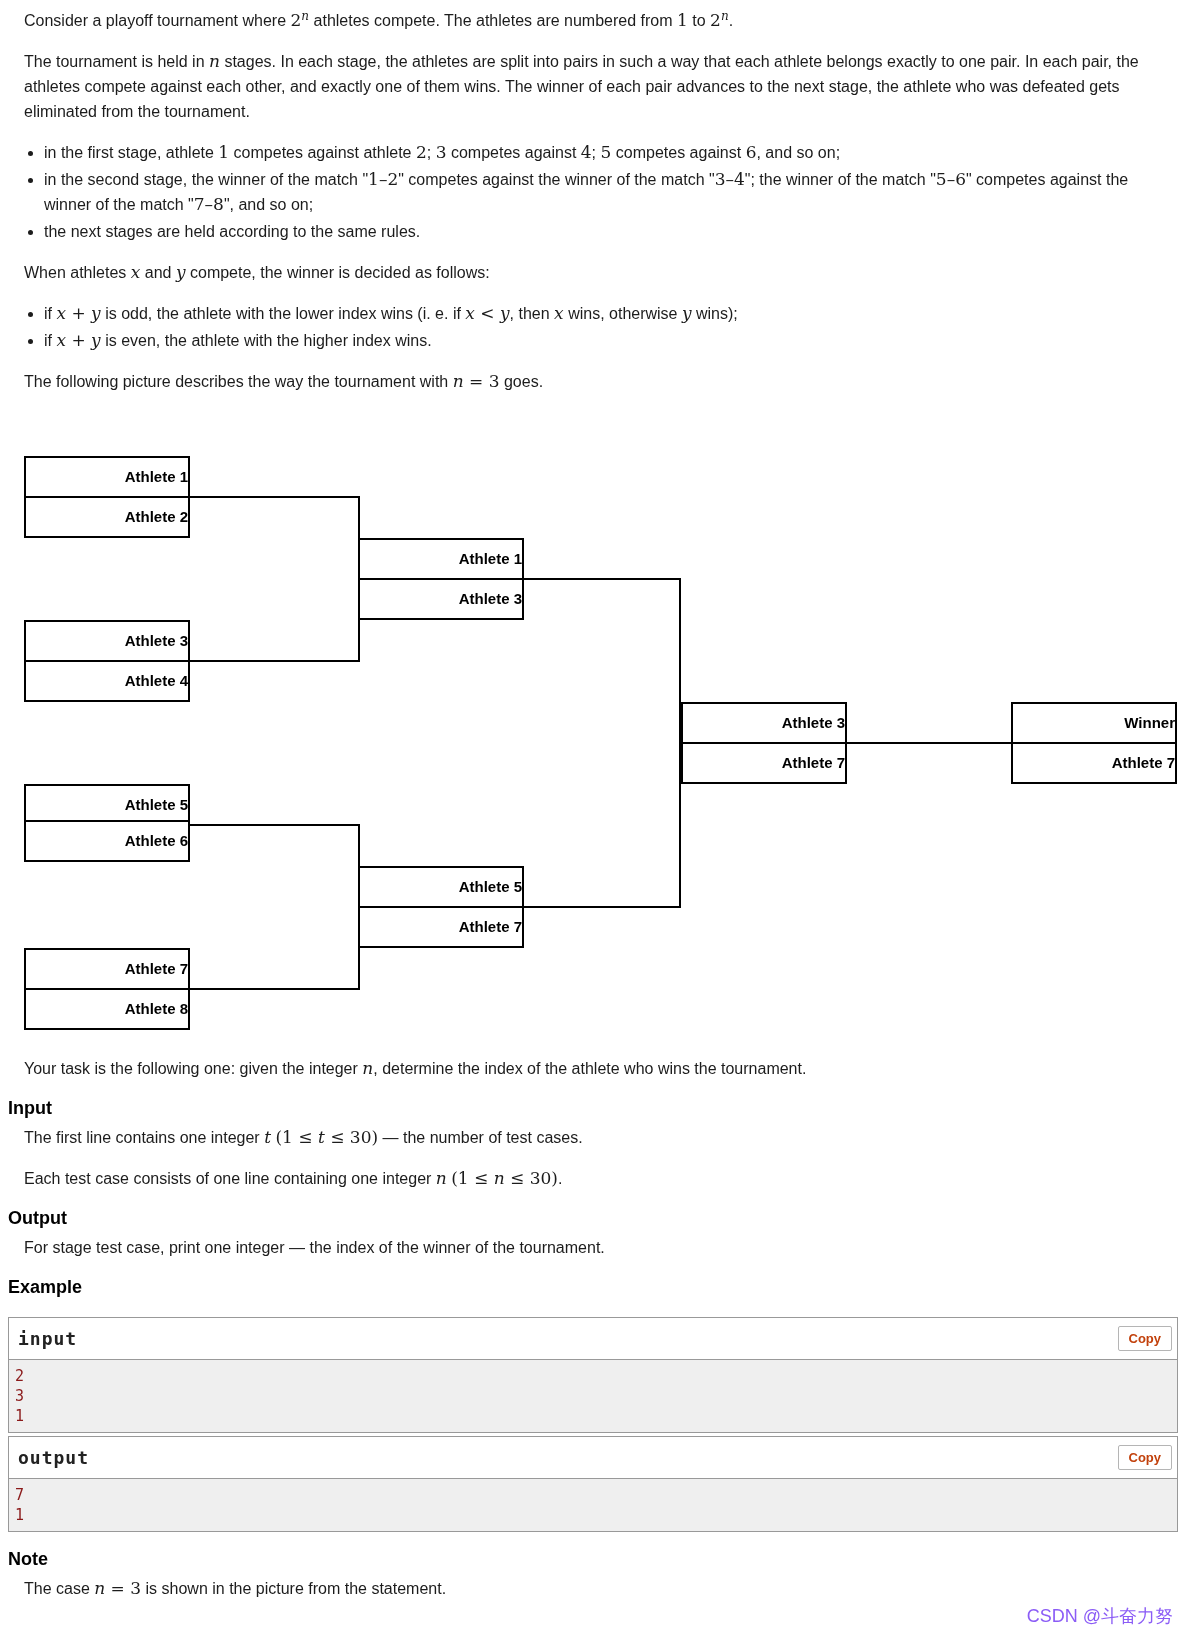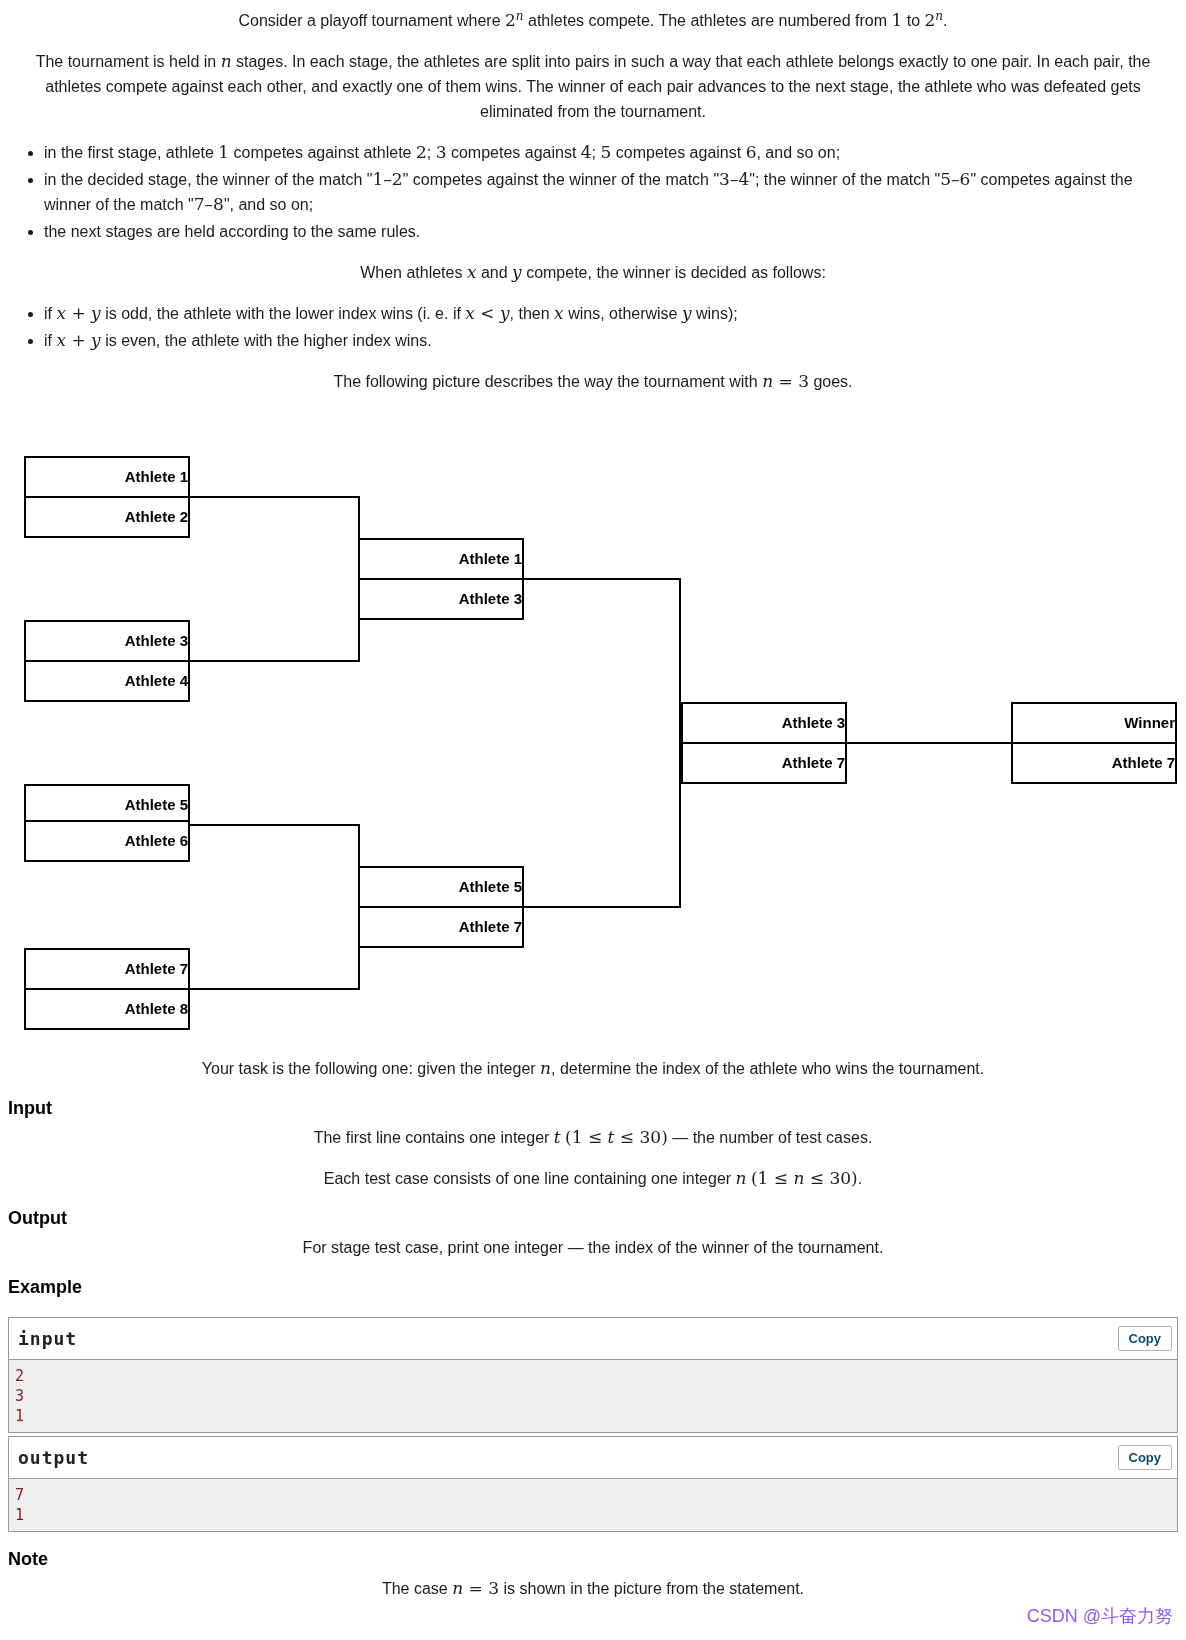--- a/index.html
+++ b/index.html
@@ -7,21 +7,21 @@
   body {
     position: relative;
     width: 1186px; height: 1640px;
     margin: 0; padding: 8px 8px 0;
     overflow: hidden;
     background: #fff;
     font-family: "Liberation Sans", sans-serif;
     font-size: 16px; line-height: 25px;
     color: #1c1c1c;
   }
-  p { margin: 0 16px 16px; text-align: center; }
+  p { margin: 0 16px 16px; }
   ul { margin: 0 0 16px; padding: 0 0 0 34px; }
   li { margin: 2px 2px; }
   h3 { font-size: 18px; line-height: 22px; margin: 16px 0 6px; color: #000; font-weight: bold; }
   
   .mm { font-family: "DejaVu Serif", serif; font-size: 17px; }
   .mv { font-style: italic; }
   .ms { font-style: italic; font-size: 12px; vertical-align: 6px; line-height: 0; }
   
   .bracket { position: relative; height: 574px; margin: 62px 0 26px; }
   .bbox {
@@ -39,21 +39,21 @@
     display: flex; justify-content: space-between; align-items: center;
     padding: 8px 5px 8px 9px; background: #fff; border-bottom: 1px solid #999;
   }
   .sample-label {
     font-family: "DejaVu Sans Mono", monospace;
     font-weight: bold; font-size: 18px; line-height: 24px;
     letter-spacing: 1px; color: #222;
   }
   .copy-btn {
     font-family: "Liberation Sans", sans-serif;
-    font-size: 13px; font-weight: bold; color: #0c4a6e;
+    font-size: 13px; font-weight: bold; color: #c2410c;
     background: #fff; border: 1px solid #b5b5b5; border-radius: 2px;
     padding: 4px 10px; cursor: pointer;
   }
   .sample-body {
     background: #efefef; padding: 6px 6px 6px 6px;
     font-family: "DejaVu Sans Mono", monospace;
     font-size: 15px; line-height: 20px; color: #8b1a1a;
   }
   .code-line { white-space: pre; }
   .watermark {
@@ -64,21 +64,21 @@
 </head>
 <body>
 
 <main>
 
   <p><span>Consider a playoff tournament where </span><span class="mm">2</span><span class="mm ms">n</span><span> athletes compete. The athletes are numbered from </span><span class="mm">1</span><span> to </span><span class="mm">2</span><span class="mm ms">n</span><span>.</span></p>
   <p><span>The tournament is held in </span><span class="mm mv">n</span><span> stages. In each stage, the athletes are split into pairs in such a way that each athlete belongs exactly to one pair. In each pair, the athletes compete against each other, and exactly one of them wins. The winner of each pair advances to the next stage, the athlete who was defeated gets eliminated from the tournament.</span></p>
 
   <ul>
     <li><span>in the first stage, athlete </span><span class="mm">1</span><span> competes against athlete </span><span class="mm">2</span><span>; </span><span class="mm">3</span><span> competes against </span><span class="mm">4</span><span>; </span><span class="mm">5</span><span> competes against </span><span class="mm">6</span><span>, and so on;</span></li>
-    <li><span>in the decided stage, the winner of the match "</span><span class="mm">1–2</span><span>" competes against the winner of the match "</span><span class="mm">3–4</span><span>"; the winner of the match "</span><span class="mm">5–6</span><span>" competes against the winner of the match "</span><span class="mm">7–8</span><span>", and so on;</span></li>
+    <li><span>in the second stage, the winner of the match "</span><span class="mm">1–2</span><span>" competes against the winner of the match "</span><span class="mm">3–4</span><span>"; the winner of the match "</span><span class="mm">5–6</span><span>" competes against the winner of the match "</span><span class="mm">7–8</span><span>", and so on;</span></li>
     <li><span>the next stages are held according to the same rules.</span></li>
   </ul>
 
   <p><span>When athletes </span><span class="mm mv">x</span><span> and </span><span class="mm mv">y</span><span> compete, the winner is decided as follows:</span></p>
 
   <ul>
     <li><span>if </span><span class="mm mv">x</span><span class="mm"> + </span><span class="mm mv">y</span><span> is odd, the athlete with the lower index wins (i. e. if </span><span class="mm mv">x</span><span class="mm"> &lt; </span><span class="mm mv">y</span><span>, then </span><span class="mm mv">x</span><span> wins, otherwise </span><span class="mm mv">y</span><span> wins);</span></li>
     <li><span>if </span><span class="mm mv">x</span><span class="mm"> + </span><span class="mm mv">y</span><span> is even, the athlete with the higher index wins.</span></li>
   </ul>
 

